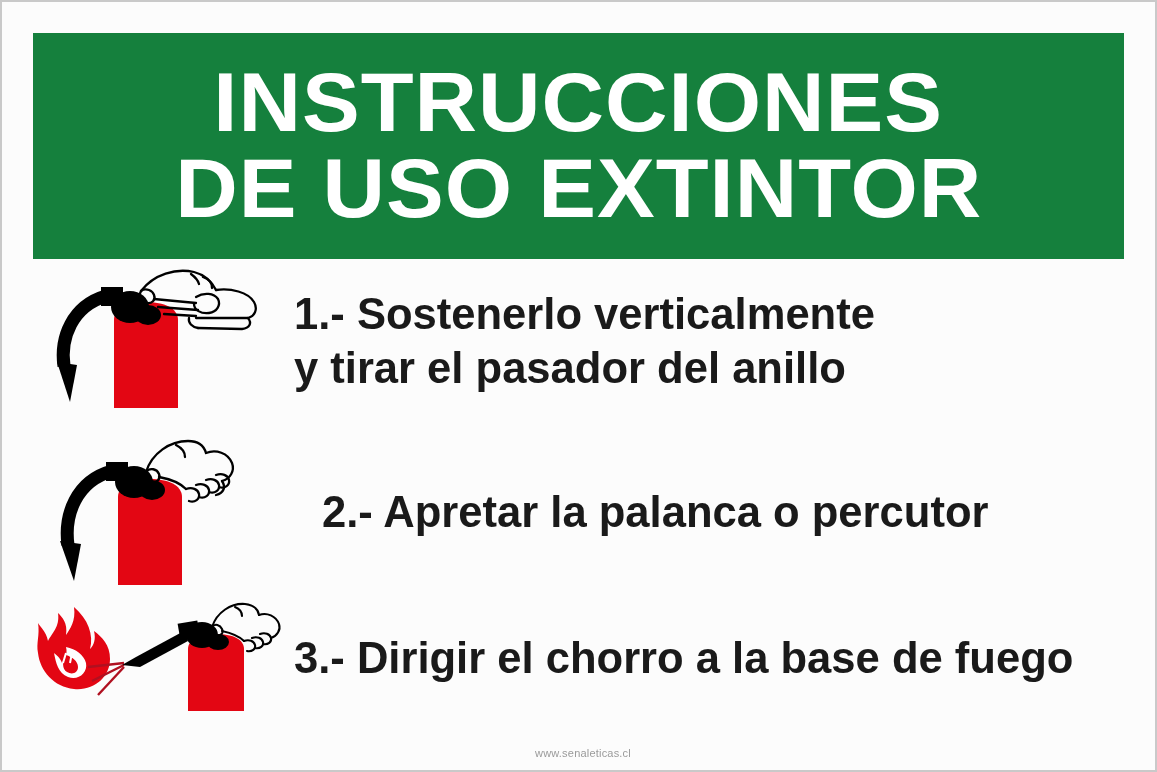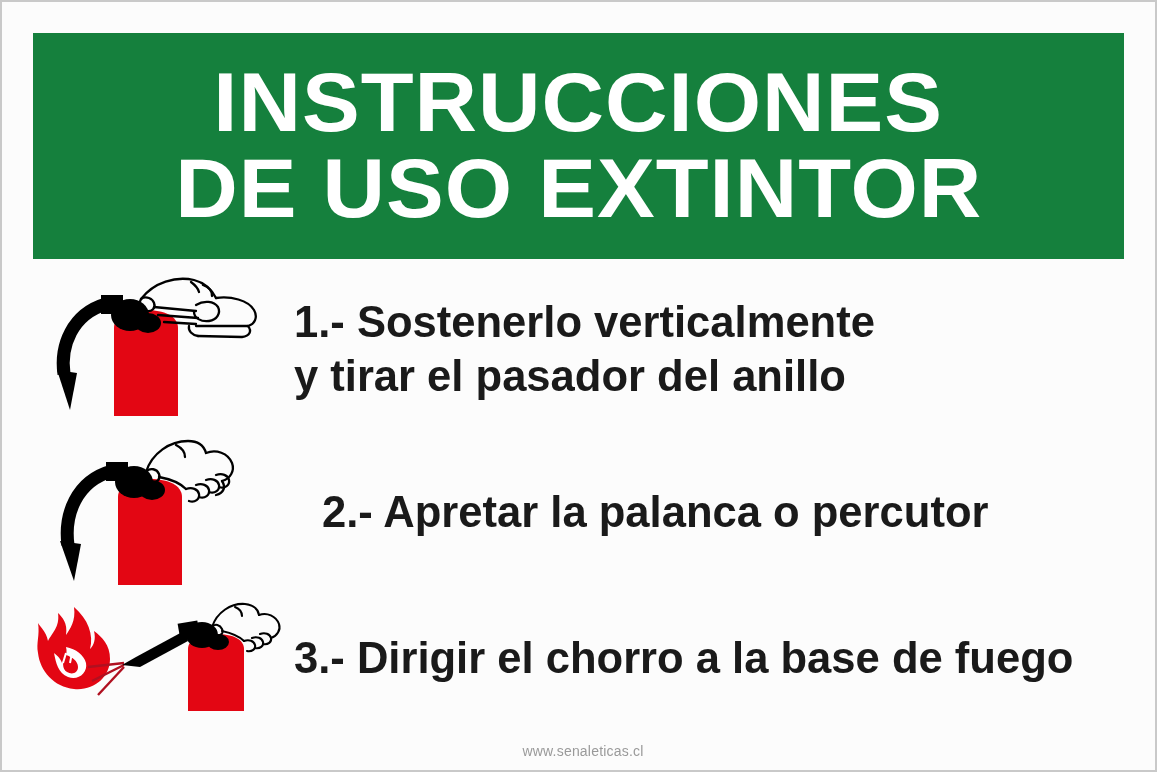--- a/index.html
+++ b/index.html
@@ -58,21 +58,21 @@
     width: 1095px;
     height: 485px;
   }
   .row {
     position: absolute;
     left: 0;
     width: 100%;
     display: flex;
     align-items: center;
   }
-  .row-1 { top: 12px;   height: 160px; }
+  .row-1 { top: 4px;   height: 160px; }
   .row-2 { top: 175px; height: 160px; gap: 28px; }
   .row-3 { top: 341px; height: 120px; }
 
   .pictogram {
     width: 255px;
     flex: 0 0 255px;
     display: flex;
     align-items: center;
     justify-content: center;
   }
@@ -94,21 +94,21 @@
 
   
   .footer {
     position: absolute;
     left: 9px;
     right: 0;
     bottom: 11px;
     text-align: center;
     color: #9a9a9a;
     font-family: "Liberation Sans", sans-serif;
-    font-size: 14px;
+    font-size: 11px;
     letter-spacing: 0.2px;
   }
 </style>
 </head>
 <body>
 
 <div class="sign">
 
   <div class="banner">
     <div class="banner-line">INSTRUCCIONES</div>

